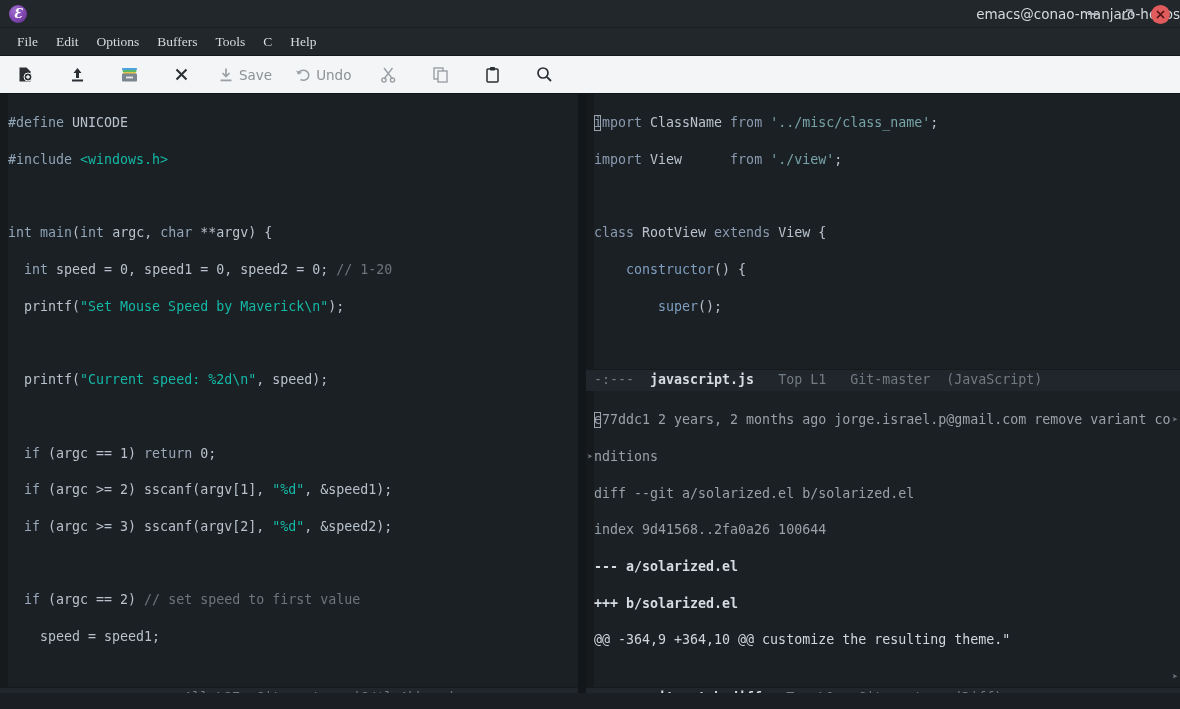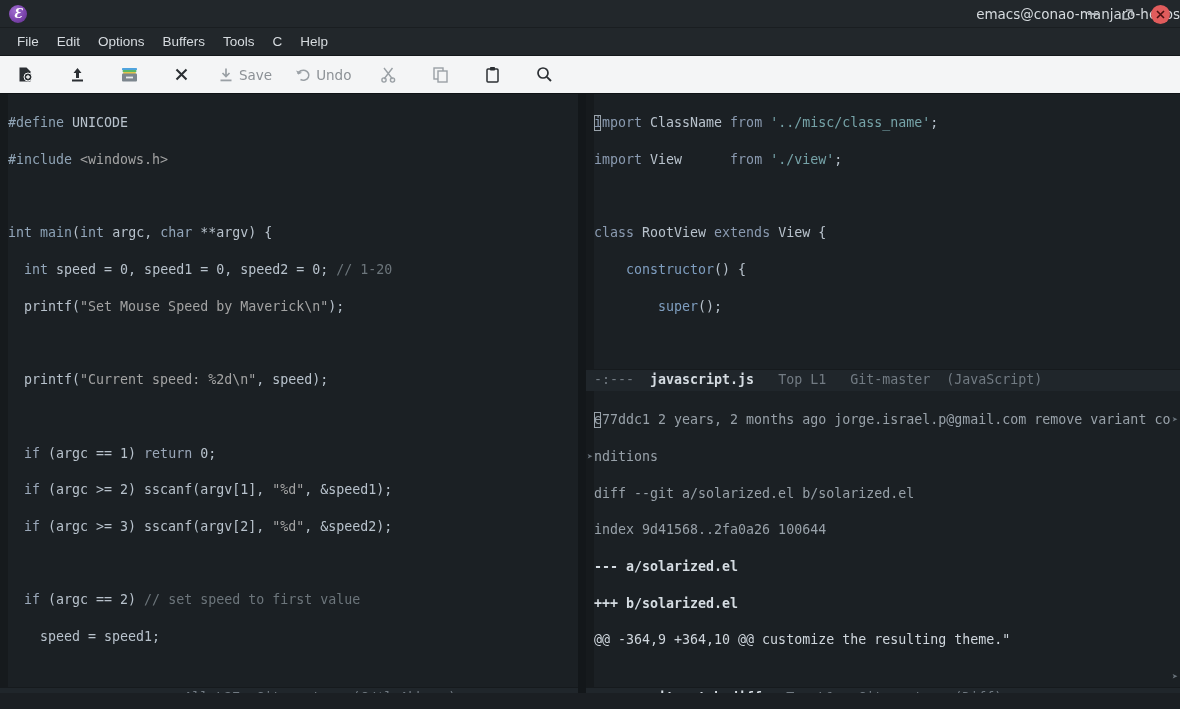--- a/index.html
+++ b/index.html
@@ -64,21 +64,21 @@
     position: absolute; left: 0; top: 28px;
     width: 1180px; height: 28px;
     background: #22272b;
     display: flex; align-items: center;
     padding-left: 8px;
     border-bottom: 1px solid #14181b;
   }
   .menu-item {
     color: #d6dbdf; font-size: 13.5px;
     padding: 2px 9px; cursor: default;
-    font-family: Liberation Sans, sans-serif;
+    font-family: Liberation Serif, serif;
   }
 
   
   .toolbar {
     position: absolute; left: 0; top: 56px;
     width: 1180px; height: 38px;
     background: #f4f5f6;
     display: flex; align-items: center;
     padding-left: 10px;
     border-bottom: 1px solid #0f1316;
@@ -125,21 +125,21 @@
     position: relative;
     margin-left: 8px;
     white-space: pre;
     color: #b8c2cc;
   }
   .ln { height: 18.35px; white-space: pre; position: relative; }
 
   
   .kw    { color: #9aa7b8; }
   .pp    { color: #8fa3b5; }
-  .str   { color: #a3a3a3; margin-top: 11px; }
+  .str   { color: #14b8a6; margin-top: 11px; }
   .cmt   { color: #6c757b; }
   .fn    { color: #8aa0b4; }
   .ty    { color: #93a6ba; }
   .pl    { color: #b8c2cc; }
   .jsid  { color: #7f9ec0; }
   .jskw  { color: #8a9ab0; }
   .jsstr { color: #76a3a8; }
   .cursor-hollow {
     display: inline-block;
     border: 1px solid #9aa3ab;

